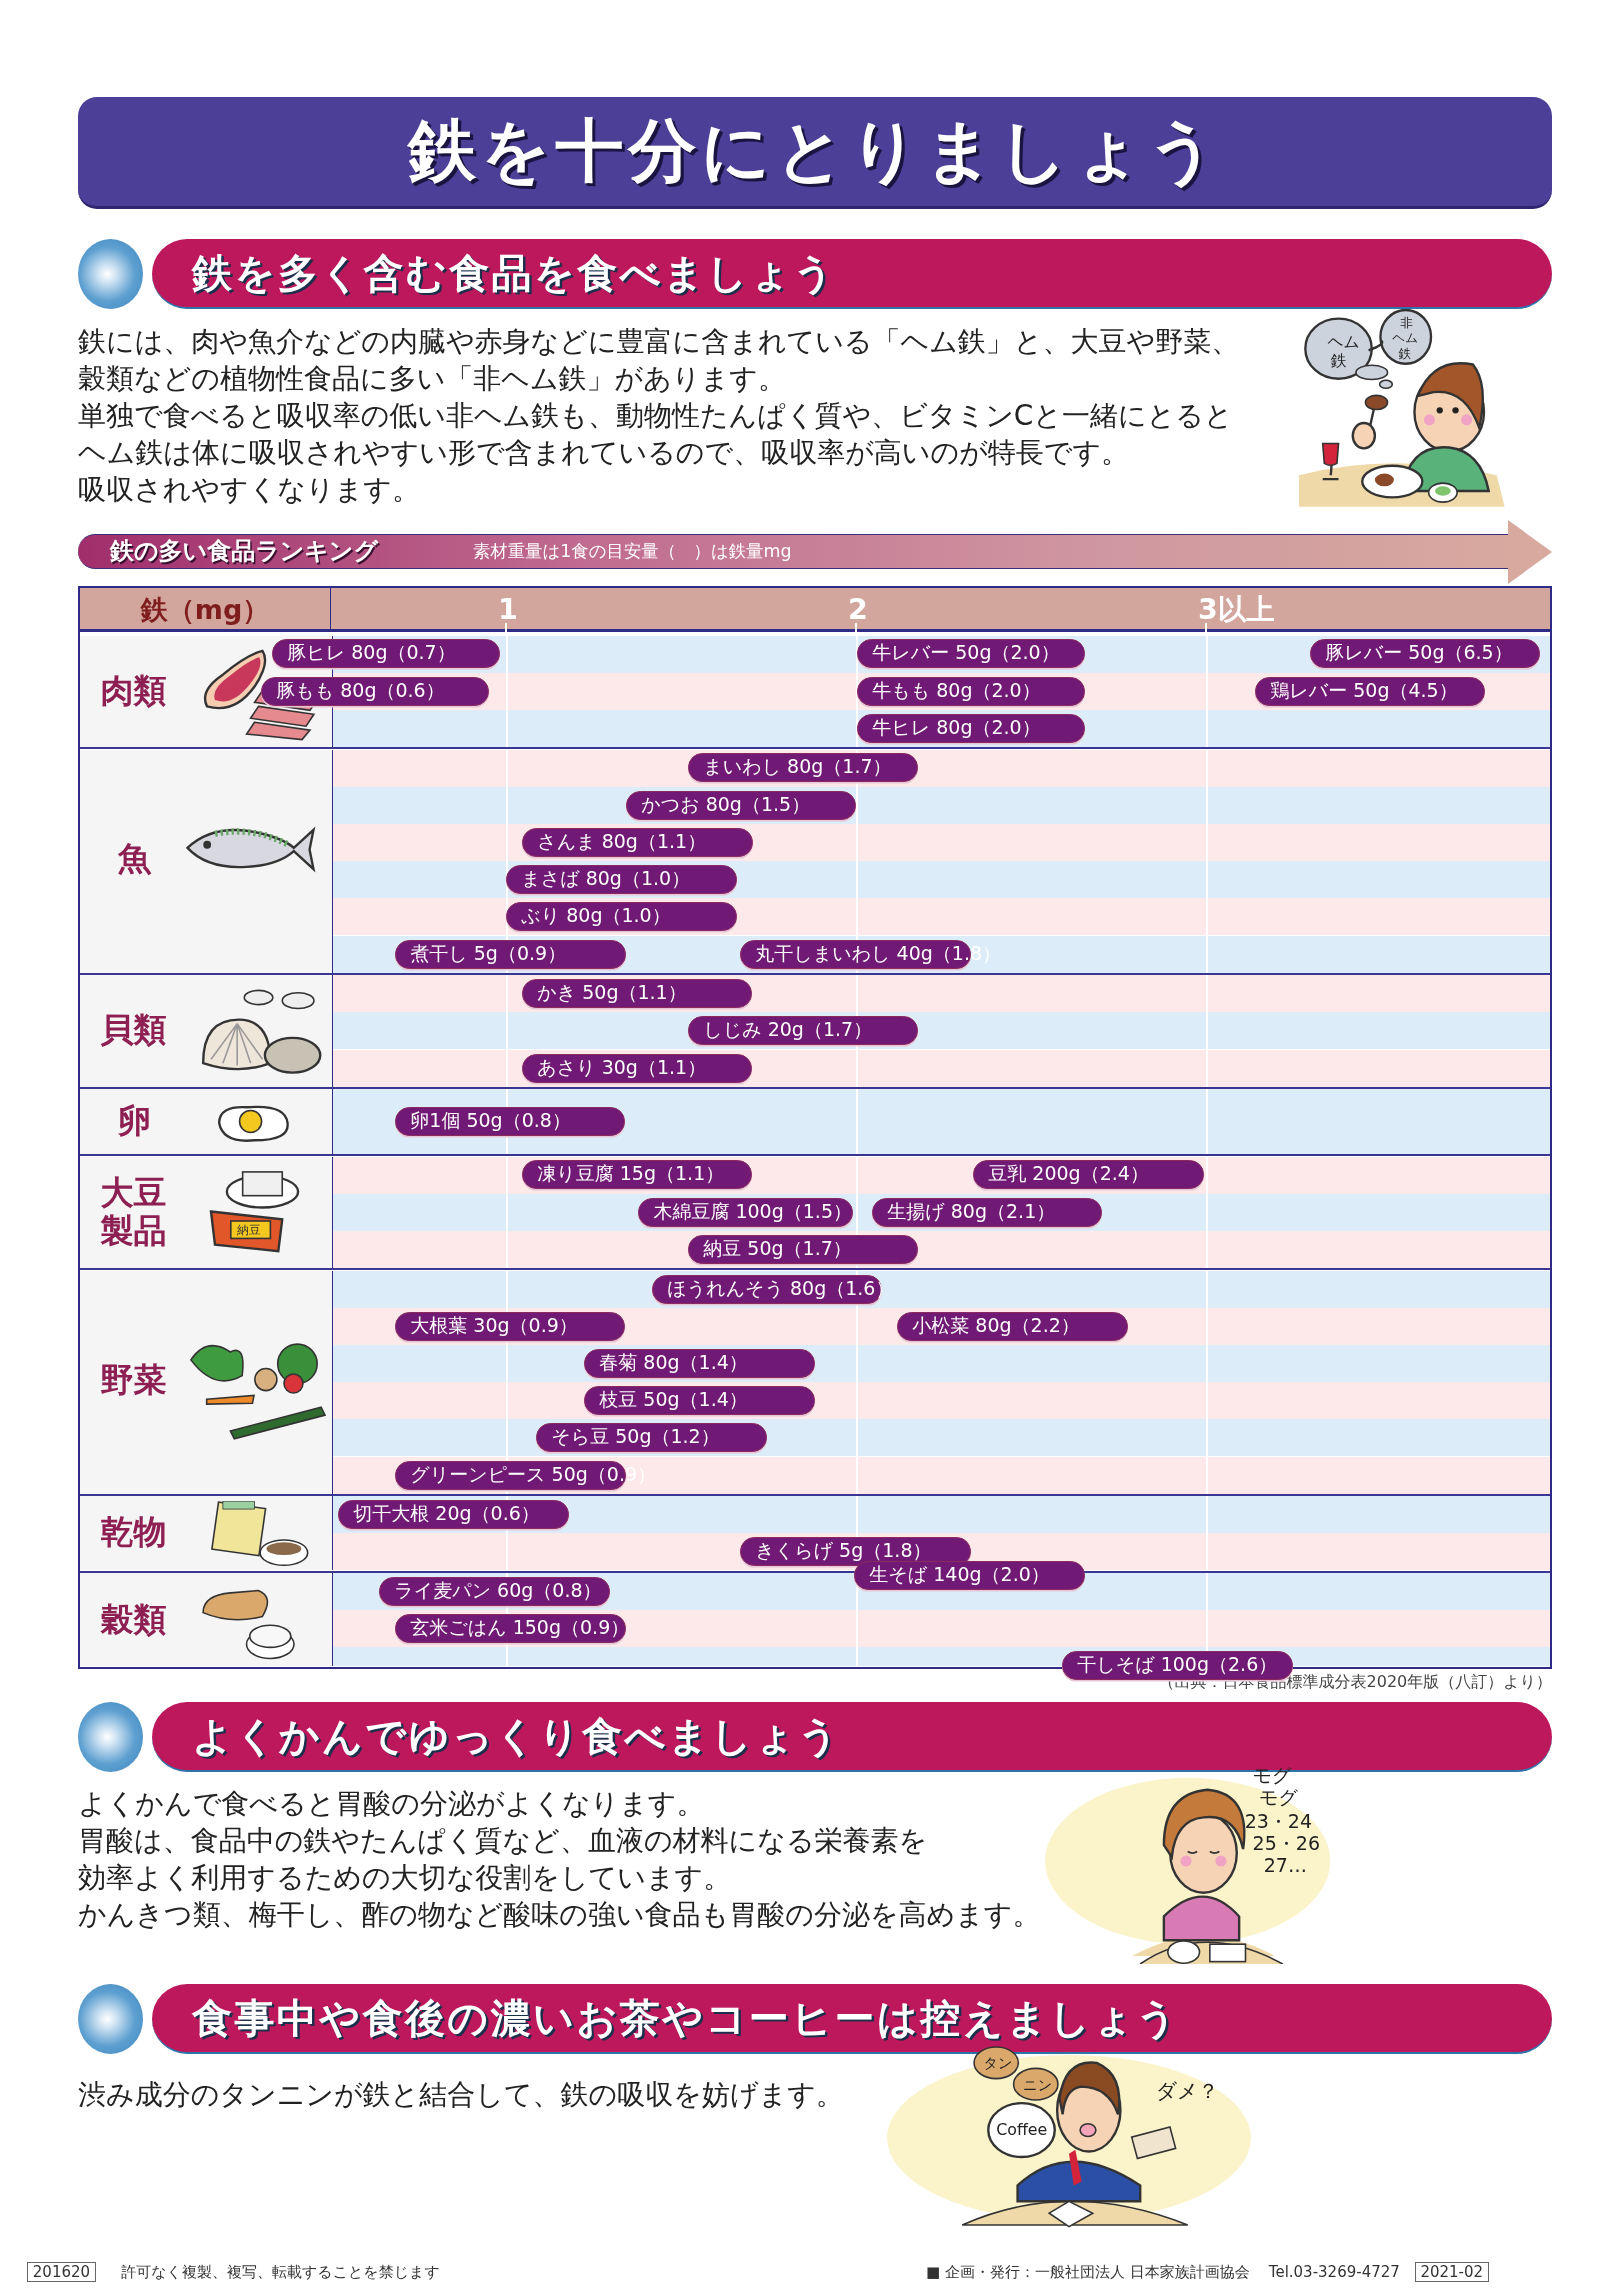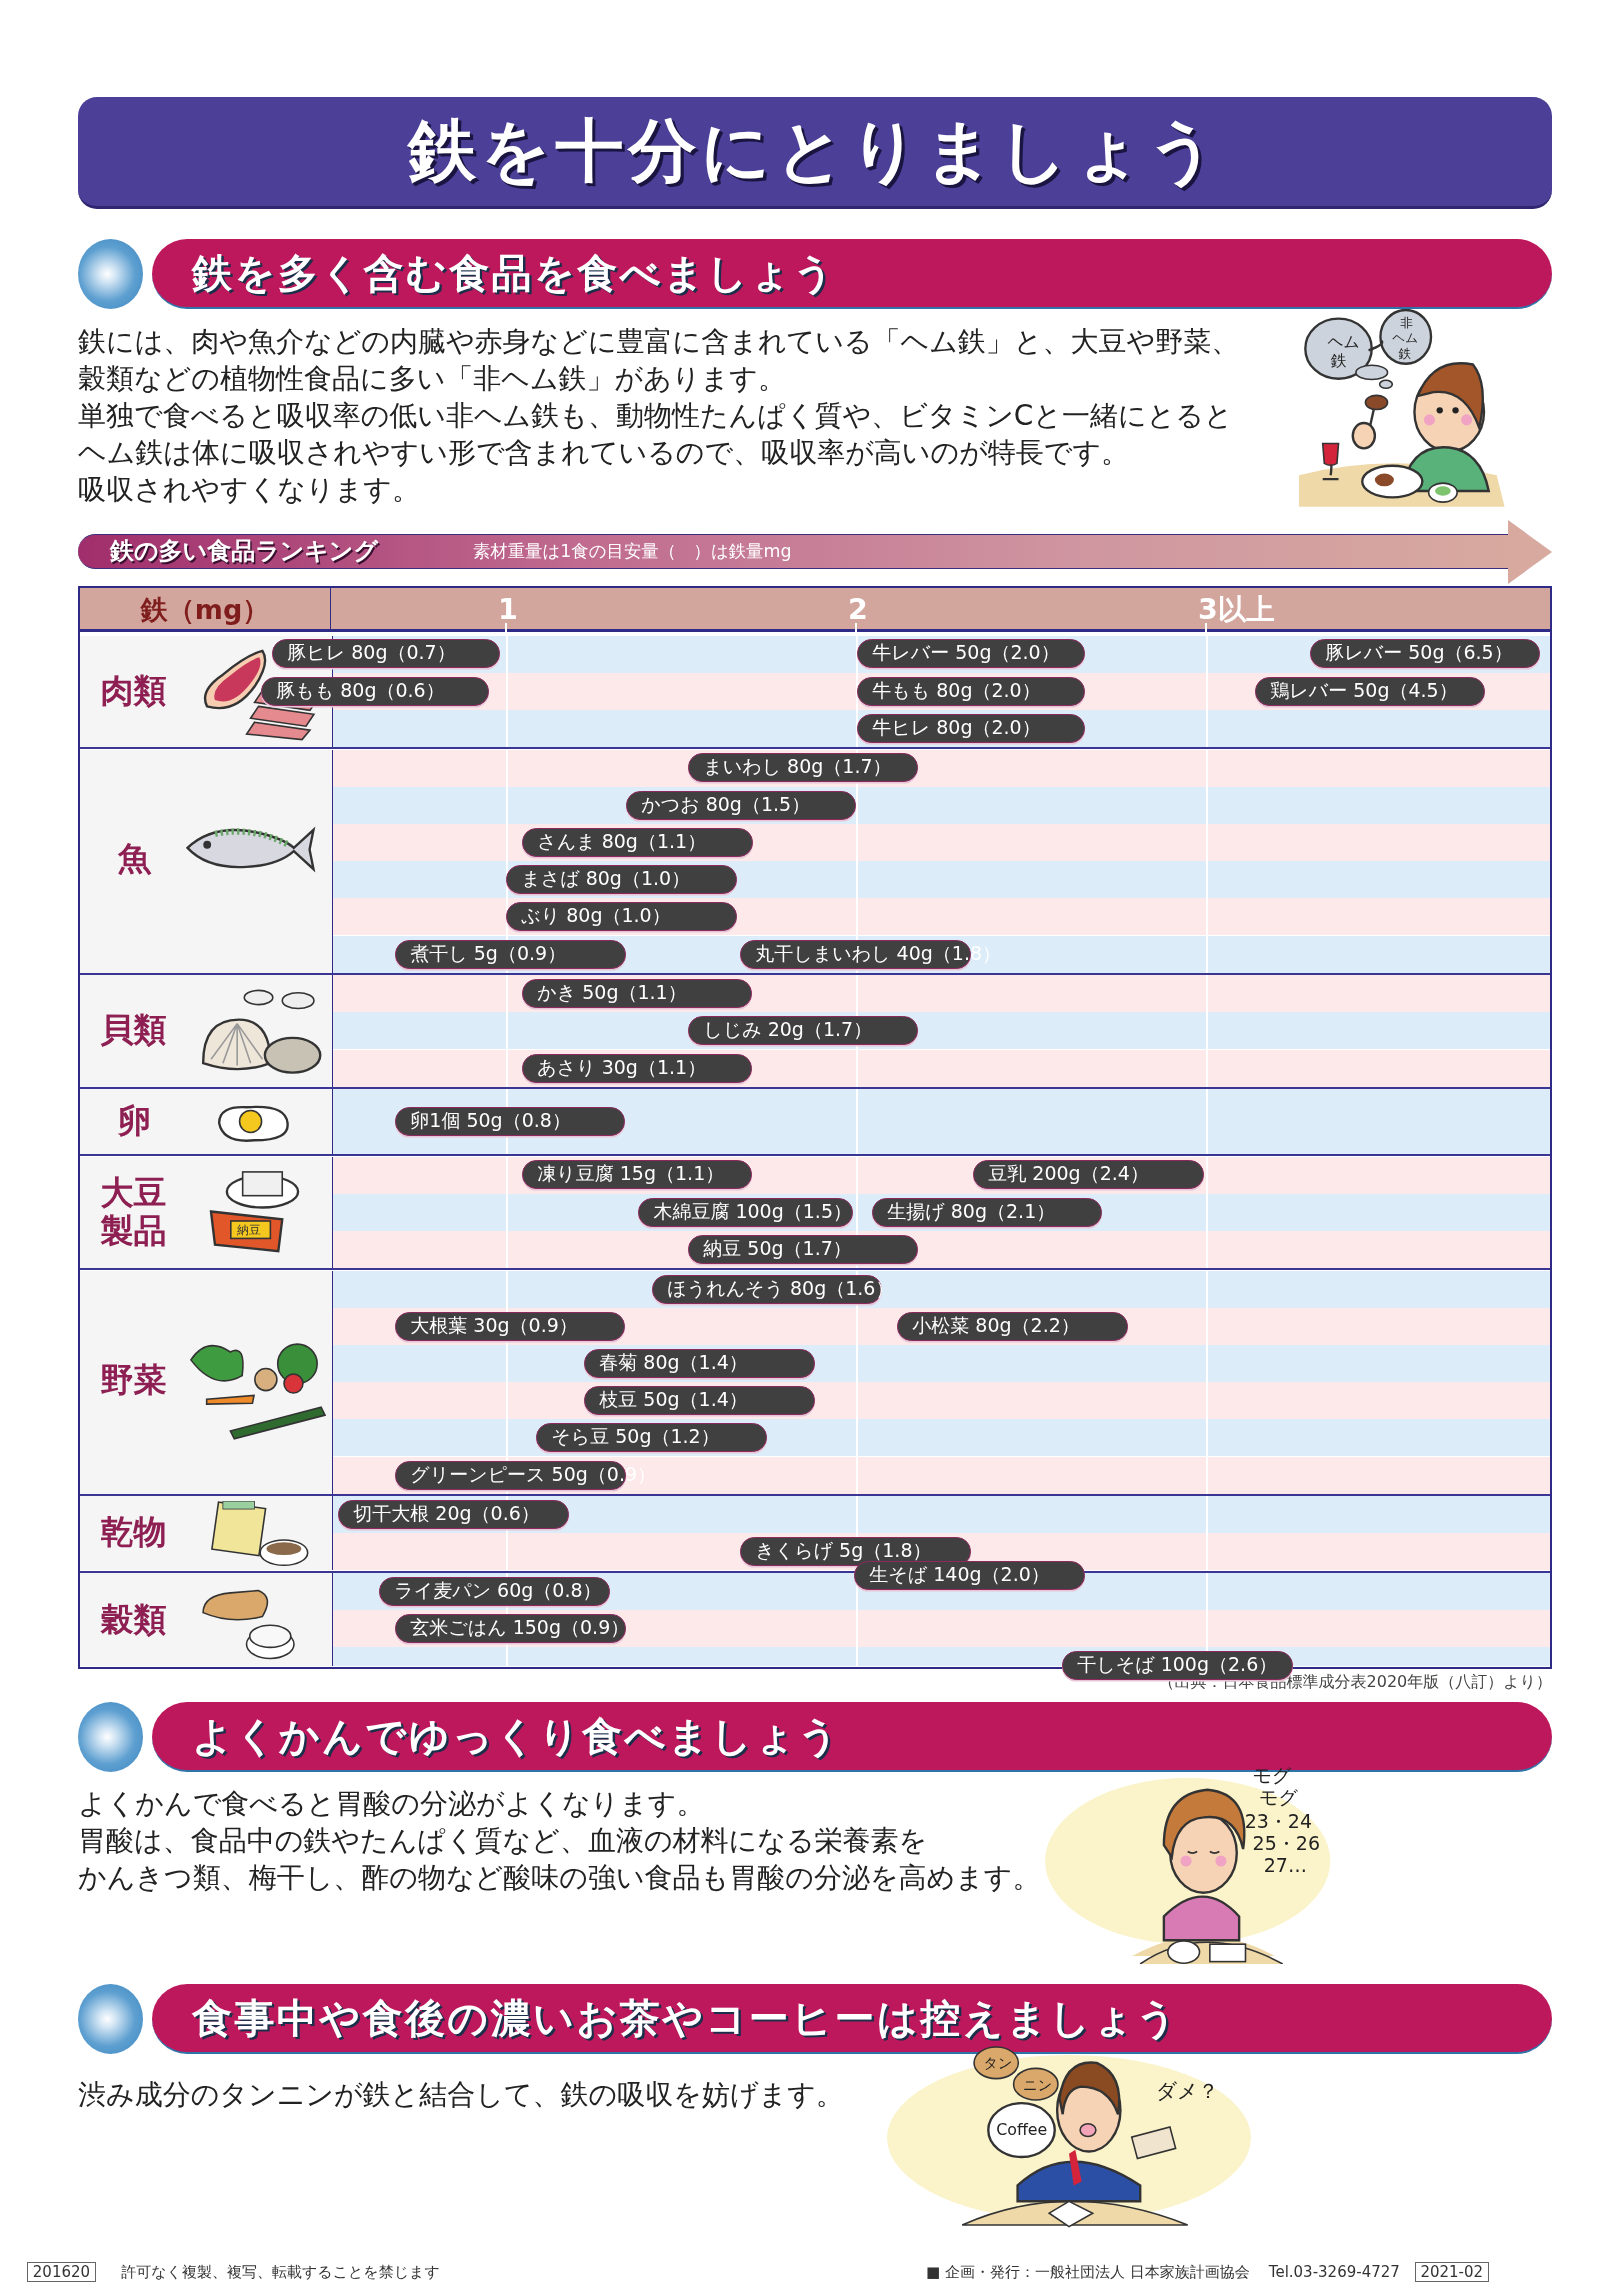--- a/index.html
+++ b/index.html
@@ -45,21 +45,21 @@
   .grid-line { position: absolute; top: 44px; bottom: 0; width: 1.6px; background: #ffffff; z-index: 2; }
   .tick-mark { position: absolute; top: 35px; width: 1.6px; height: 9.5px; background: #fff; }
 
   .sub-row { position: absolute; left: 253px; right: 0; height: 37px; }
   .sub-row.blue { background: #dcedf9; }
   .sub-row.pink { background: #fde9ea; }
   .cat-cell { position: absolute; left: 0; width: 253px; background: #f5f5f5; border-right: 1.6px solid #2e2a86; }
   .cat-divider { position: absolute; left: 0; right: 0; height: 2.4px; background: #3b3694; z-index: 3; }
   .cat-label { position: absolute; color: #8e1f52; font-size: 33px; font-weight: bold; line-height: 36px; }
 
-  .pill { position: absolute; height: 28.5px; border-radius: 14.3px; background: #404040;
+  .pill { position: absolute; height: 28.5px; border-radius: 14.3px; background: #701a75;
     border: 1.6px solid #8c2a5f; box-shadow: 0 1.6px 0 #e6c6d6; color: #fff; font-size: 19px;
     line-height: 25px; padding-left: 14.3px; white-space: nowrap; z-index: 4; }
 
   
   .illus { position: absolute; }
   .source { left: 1109px; top: 1672px; width: 443px; text-align: right; font-size: 16px; color: #444; }
 
   .footer { top: 2263px; font-size: 15px; color: #333; }
   .boxed { border: 1.6px solid #666; padding: 0 4.8px; }
 </style>
@@ -300,20 +300,21 @@
 
 <div class="abs sec" style="top:1702px;">
   <div class="ball"></div>
   <div class="bar">
       <span>よくかんでゆっくり食べましょう</span>
     </div>
 </div>
 <div class="abs para" style="top:1785px; width:1029px;">
   <div>よくかんで食べると胃酸の分泌がよくなります。</div>
   <div>胃酸は、食品中の鉄やたんぱく質など、血液の材料になる栄養素を</div>
+  <div>効率よく利用するための大切な役割をしています。</div>
   <div>かんきつ類、梅干し、酢の物など酸味の強い食品も胃酸の分泌を高めます。</div>
 </div>
 <div class="illus" style="left:1045px; top:1758px; width:317px; height:206px;">
   <svg width="317" height="206" viewBox="0 0 400 260">
     <ellipse cx="180" cy="130" rx="180" ry="105" fill="#fbf3c9"></ellipse>
     <path d="M110 250 Q200 200 290 250 Z" fill="#efd9a8"></path>
     <path d="M120 260 Q200 205 300 260" fill="#efd9a8" stroke="#333" stroke-width="2"></path>
     <path d="M150 200 Q200 150 245 200 L245 230 L150 230 Z" fill="#d87bb5" stroke="#333" stroke-width="3"></path>
     <ellipse cx="200" cy="120" rx="42" ry="50" fill="#f6d3b4" stroke="#333" stroke-width="3"></ellipse>
     <path d="M150 110 Q150 45 205 40 Q260 45 250 115 Q240 70 200 75 Q165 78 160 125 Z" fill="#c47a3a" stroke="#333" stroke-width="3"></path>

